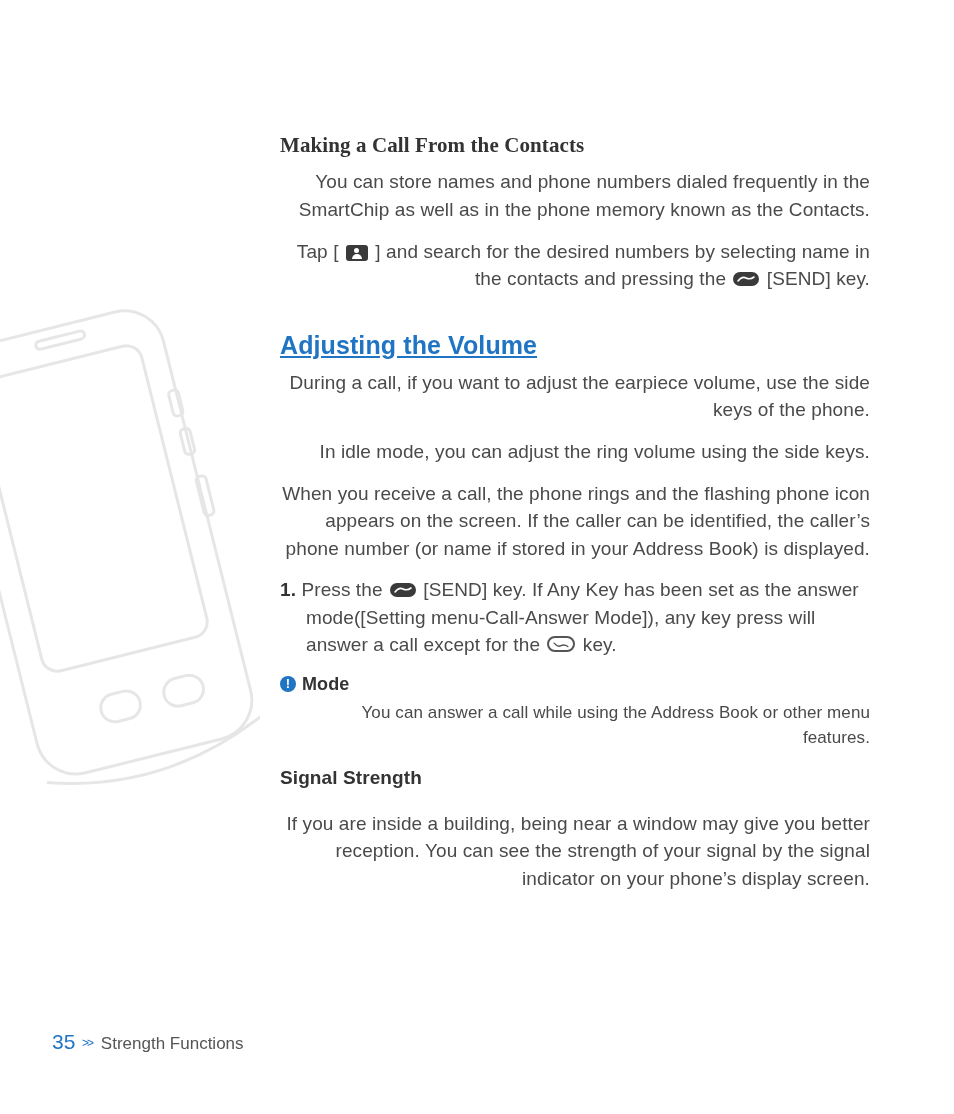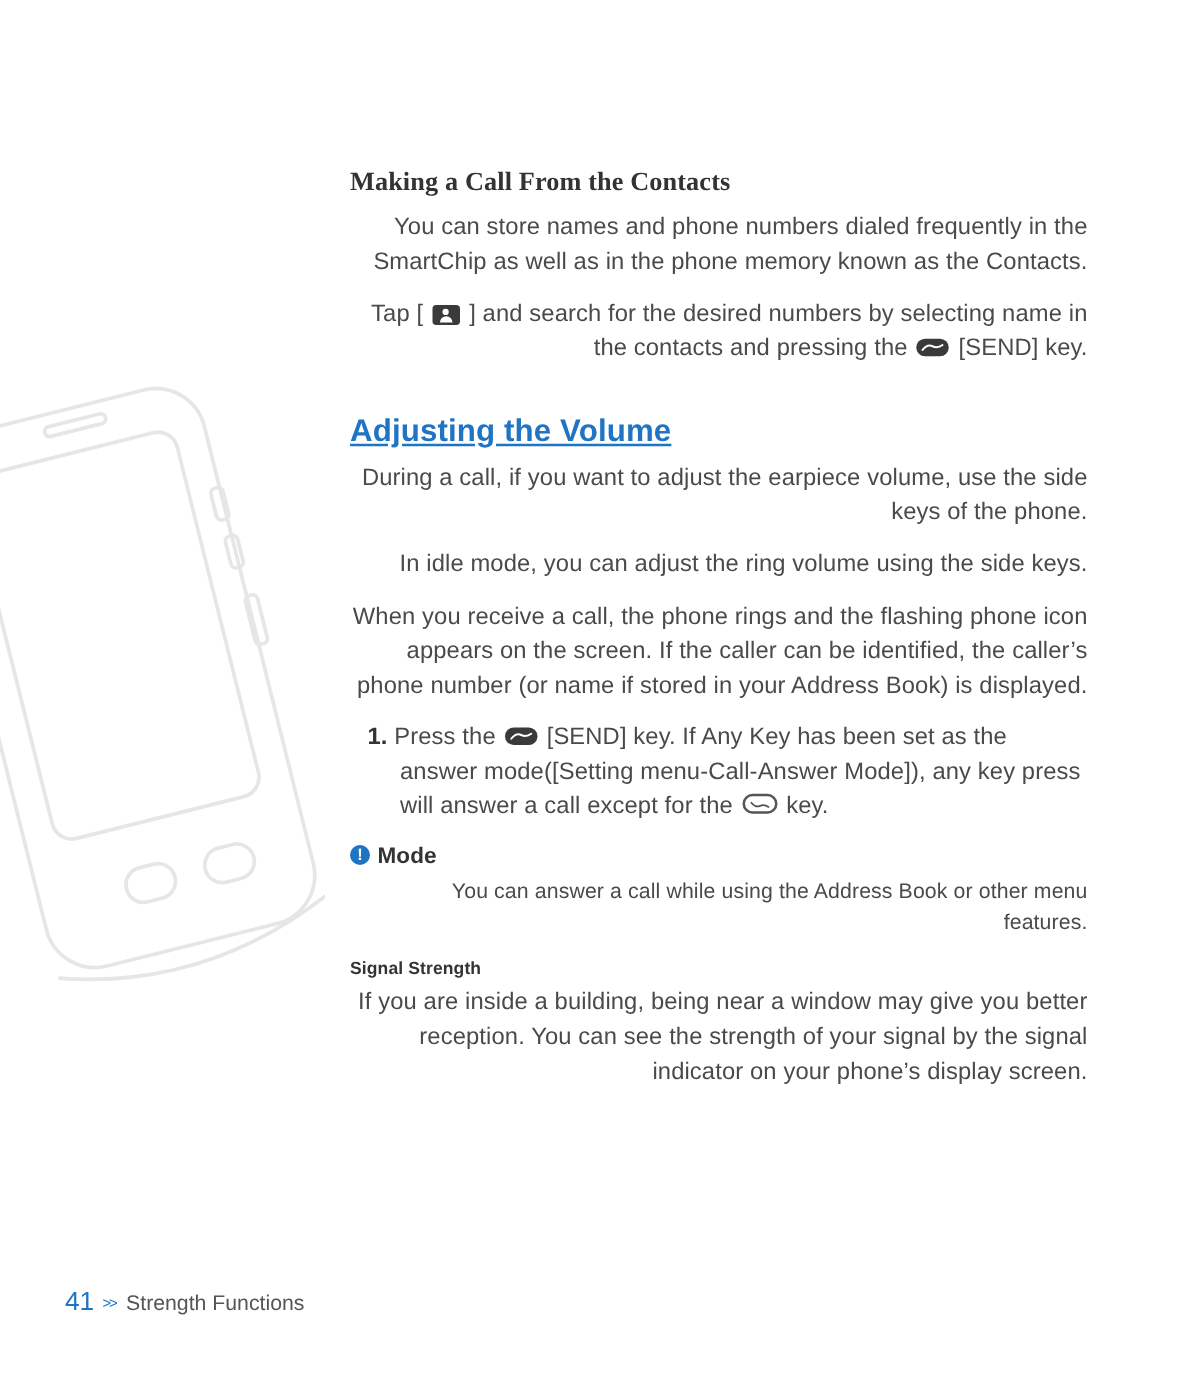--- a/index.html
+++ b/index.html
@@ -31,29 +31,29 @@
   }
   .h-blue {
     color: #1f74c4;
     font-weight: 700;
     font-size: 25px;
     margin: 34px 0 6px 0;
     text-decoration: underline;
   }
   .h-sub2 {
     font-weight: 700;
-    font-size: 14px;
+    font-size: 19px;
     color: #333;
-    margin: 14px 0 4px 0;
+    margin: 14px 0 18px 0;
   }
   p { margin: 0 0 14px 0; text-align: right; }
   ol.steps {
     list-style: none;
     padding: 0;
-    margin: 0 0 6px 14px;
+    margin: 0 0 6px 0;
   }
   ol.steps li {
     padding-left: 26px;
     text-indent: -26px;
     margin-bottom: 12px;
   }
   ol.steps .num { font-weight: 700; color: #333; }
   .note-head {
     color: #333;
     font-weight: 700;
@@ -190,16 +190,16 @@
     <span>Mode</span>
   </div>
   <p class="note-body">You can answer a call while using the Address Book or other menu features.</p>
 
   <h3 class="h-sub2">Signal Strength</h3>
   <p>If you are inside a building, being near a window may give you better reception. You can see the strength of your signal by the signal indicator on your phone’s display screen.</p>
 
 </div>
 
 <div class="footer">
-  <span class="pgnum">41</span>
+  <span class="pgnum">35</span>
   <span class="chev">&gt;&gt;</span>
   <span>Strength Functions</span>
 </div>
 
 </body></html>

